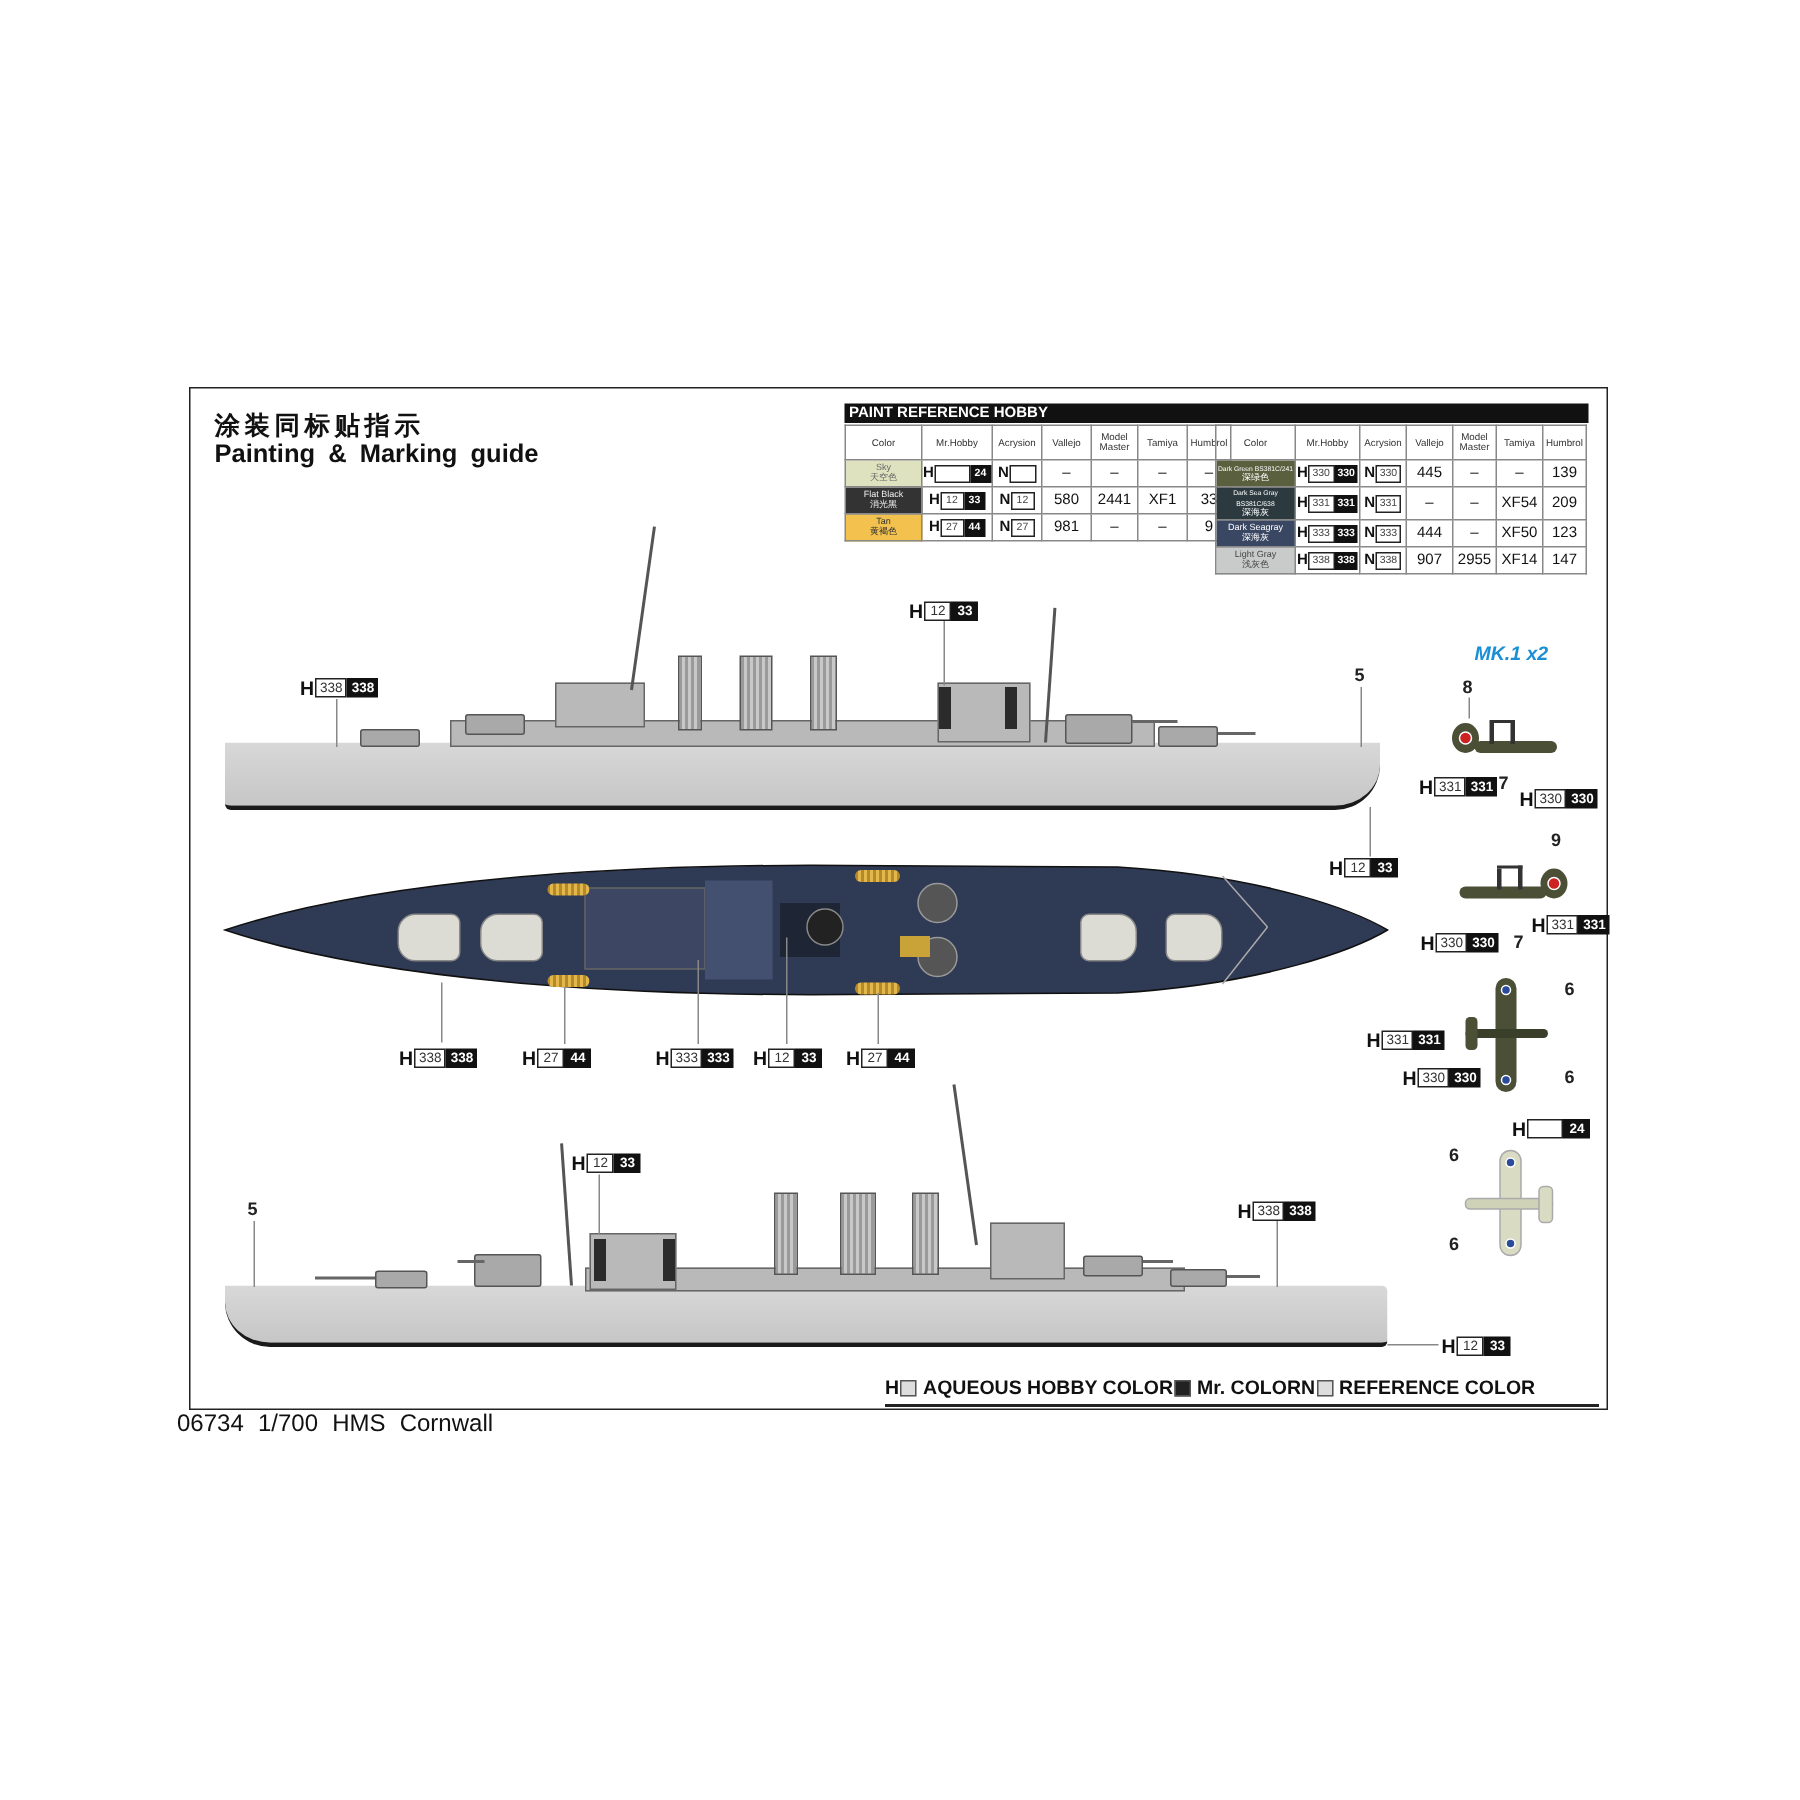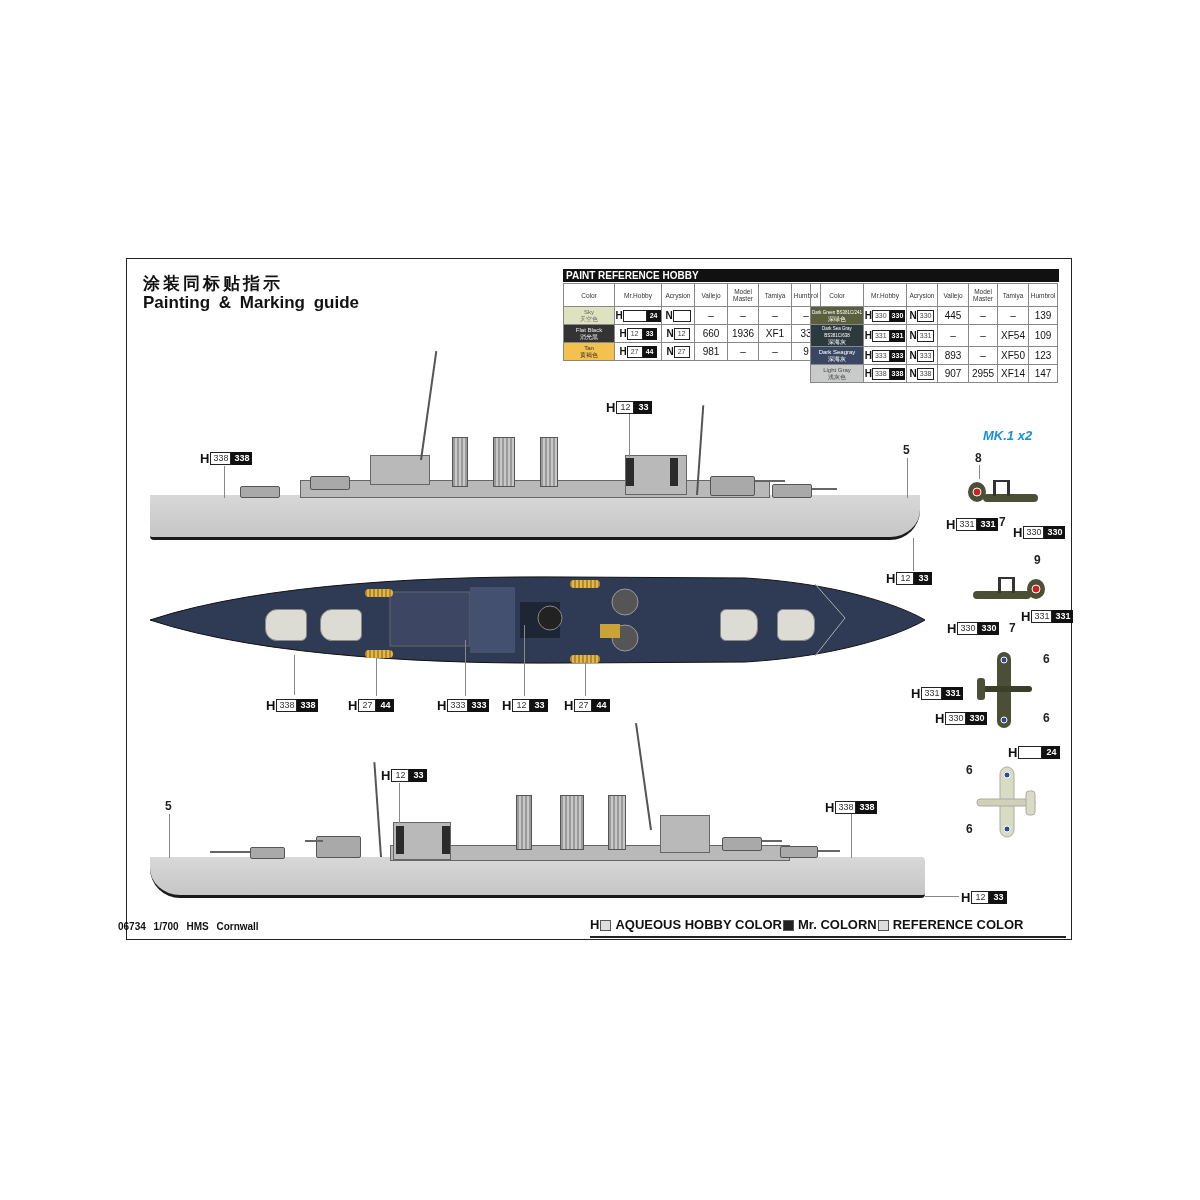--- a/index.html
+++ b/index.html
@@ -1,20 +1,20 @@
 <!DOCTYPE html>
 <html><head>
 <meta charset="utf-8">
 <style>
   html, body { margin:0; padding:0; background:#ffffff; }
   body { width:1200px; height:1200px; position:relative; overflow:hidden; font-family:"Liberation Sans", sans-serif; color:#111; }
   .frame { position:absolute; left:126px; top:258px; width:946px; height:682px; border:1.5px solid #222; box-sizing:border-box; background:#fff; }
   .title-cn { position:absolute; left:143px; top:272px; font-size:17px; font-weight:bold; letter-spacing:3px; font-family:"DejaVu Sans", sans-serif; }
   .title-en { position:absolute; left:143px; top:293px; font-size:17px; font-weight:bold; word-spacing:4px; }
-  .footer-id { position:absolute; left:118px; top:921px; font-size:10px; font-weight:bold; word-spacing:5px; }
+  .footer-id { position:absolute; left:118px; top:941px; font-size:16px; font-weight:normal; word-spacing:5px; }
 
   
   .pt-head { position:absolute; left:563px; top:269px; width:496px; height:13px; background:#111; color:#fff; font-size:10px; font-weight:bold; padding-left:3px; line-height:13px; box-sizing:border-box; }
   table.pt { position:absolute; border-collapse:collapse; font-size:9px; }
   table.pt td, table.pt th { border:1px solid #888; text-align:center; padding:0; height:17px; font-weight:normal; }
   table.pt th { font-size:6.5px; color:#333; line-height:7px; height:22px; }
   table.pt td.val { font-size:10px; }
   .pt-left { left:563px; top:283px; }
   .pt-right { left:810px; top:283px; }
   .swatch { font-size:6px; line-height:7px; color:#fff; }
@@ -81,22 +81,22 @@
     <td class="val">–</td>
     <td class="val">–</td>
   </tr>
   <tr>
     <td class="swatch" style="background:#333;color:#eee">
           <div>Flat Black</div>
           <div>消光黑</div>
         </td>
     <td><span class="code">H<span class="lt">12</span><span class="dk">33</span></span></td>
     <td><span class="code">N<span class="lt">12</span></span></td>
-    <td class="val">660</td>
-    <td class="val">1936</td>
+    <td class="val">580</td>
+    <td class="val">2441</td>
     <td class="val">XF1</td>
     <td class="val">33</td>
   </tr>
   <tr>
     <td class="swatch" style="background:#f2c14e;color:#333">
           <div>Tan</div>
           <div>黄褐色</div>
         </td>
     <td><span class="code">H<span class="lt">27</span><span class="dk">44</span></span></td>
     <td><span class="code">N<span class="lt">27</span></span></td>
@@ -134,30 +134,30 @@
   <tr>
     <td class="swatch" style="background:#2c3a3f;font-size:4.5px">
           <div>Dark Sea Gray BS381C/638</div>
           <div style="font-size:6px">深海灰</div>
         </td>
     <td><span class="code">H<span class="lt">331</span><span class="dk">331</span></span></td>
     <td><span class="code">N<span class="lt">331</span></span></td>
     <td class="val">–</td>
     <td class="val">–</td>
     <td class="val">XF54</td>
-    <td class="val">109</td>
+    <td class="val">209</td>
   </tr>
   <tr>
     <td class="swatch" style="background:#3a4763">
           <div>Dark Seagray</div>
           <div>深海灰</div>
         </td>
     <td><span class="code">H<span class="lt">333</span><span class="dk">333</span></span></td>
     <td><span class="code">N<span class="lt">333</span></span></td>
-    <td class="val">893</td>
+    <td class="val">444</td>
     <td class="val">–</td>
     <td class="val">XF50</td>
     <td class="val">123</td>
   </tr>
   <tr>
     <td class="swatch" style="background:#c9cbcb;color:#444">
           <div>Light Gray</div>
           <div>浅灰色</div>
         </td>
     <td><span class="code">H<span class="lt">338</span><span class="dk">338</span></span></td>

